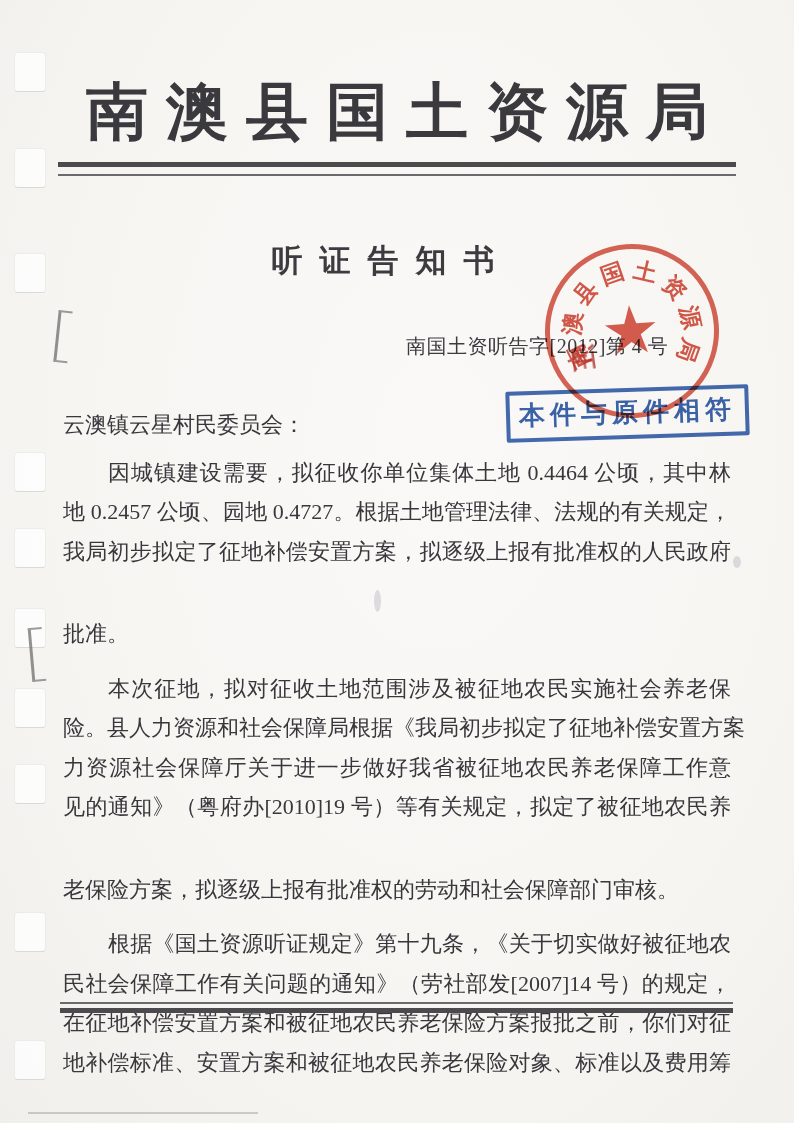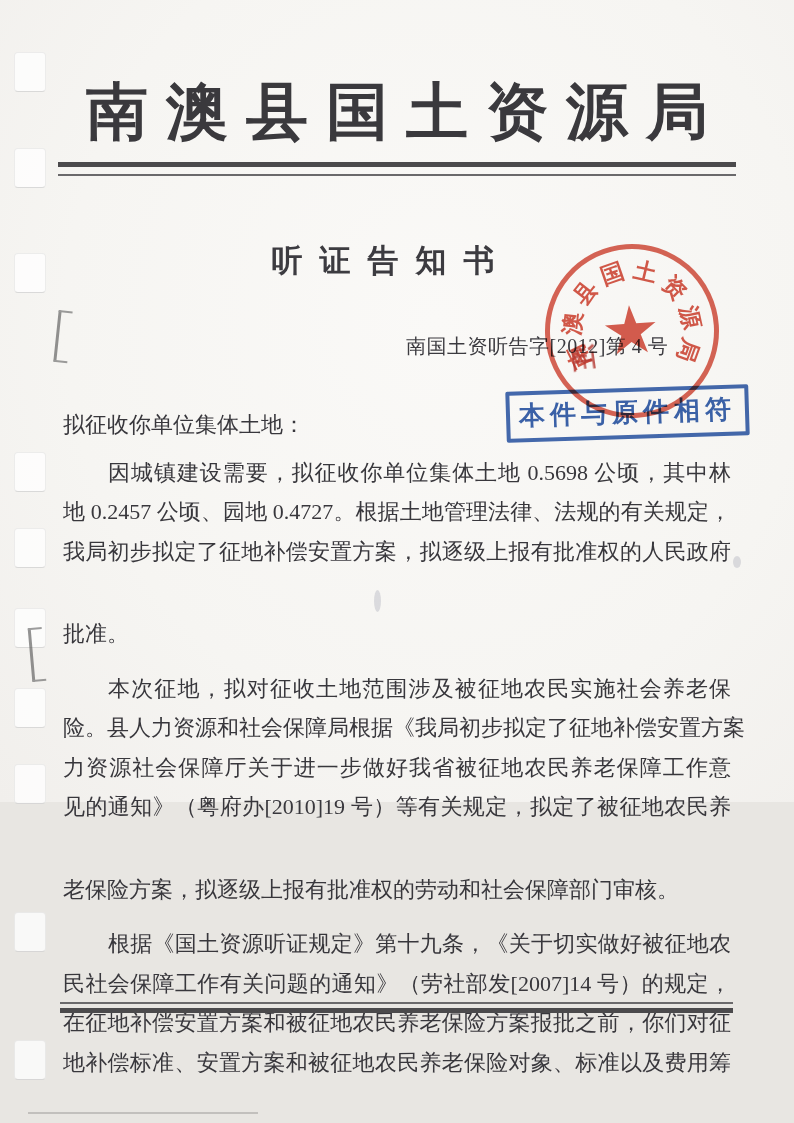--- a/index.html
+++ b/index.html
@@ -3,21 +3,21 @@
 <meta charset="utf-8">
 <style>
   html,body{margin:0;padding:0;}
   body{
     width:794px;height:1123px;
     font-family:"Liberation Serif","DejaVu Serif",serif;
     background:#e8e6e2;
     overflow:hidden;
   }
   .page{
-    position:relative;width:794px;height:802px;
+    position:relative;width:794px;height:1123px;
     background:
       radial-gradient(ellipse at 55% 40%, #faf9f7 0%, #f6f5f2 60%, #f1efec 100%);
     color:#35343a;
   }
   
   .binder-mark{
     position:absolute;left:14px;width:30px;height:38px;
     background:rgba(255,255,255,.75);
     border:1px solid rgba(90,90,90,.10);
     border-bottom-color:rgba(90,90,90,.22);
@@ -120,24 +120,24 @@
   <div class="staple" style="left:30px;top:628px;height:54px;transform:rotate(-5deg)"></div>
 
   <div class="agency">南澳县国土资源局</div>
   <div class="rule-thick-top"></div>
   <div class="rule-thin-top"></div>
 
   <div class="doc-title">听证告知书</div>
   <div class="doc-number">南国土资听告字[2012]第 4 号</div>
 
   <div class="body-text">
-    <div class="salutation">拟征收你单位集体土地：</div>
+    <div class="salutation">云澳镇云星村民委员会：</div>
 
   <div class="para">
-        <div class="line first">因城镇建设需要，拟征收你单位集体土地 0.5698 公顷，其中林</div>
+        <div class="line first">因城镇建设需要，拟征收你单位集体土地 0.4464 公顷，其中林</div>
         <div class="line">地 0.2457 公顷、园地 0.4727。根据土地管理法律、法规的有关规定，</div>
         <div class="line">我局初步拟定了征地补偿安置方案，拟逐级上报有批准权的人民政府</div>
         <div class="line last">批准。</div>
       </div>
       <div class="para">
         <div class="line first">本次征地，拟对征收土地范围涉及被征地农民实施社会养老保</div>
         <div class="line">险。县人力资源和社会保障局根据《我局初步拟定了征地补偿安置方案</div>
         <div class="line">力资源社会保障厅关于进一步做好我省被征地农民养老保障工作意</div>
         <div class="line">见的通知》（粤府办[2010]19 号）等有关规定，拟定了被征地农民养</div>
         <div class="line last">老保险方案，拟逐级上报有批准权的劳动和社会保障部门审核。</div>

